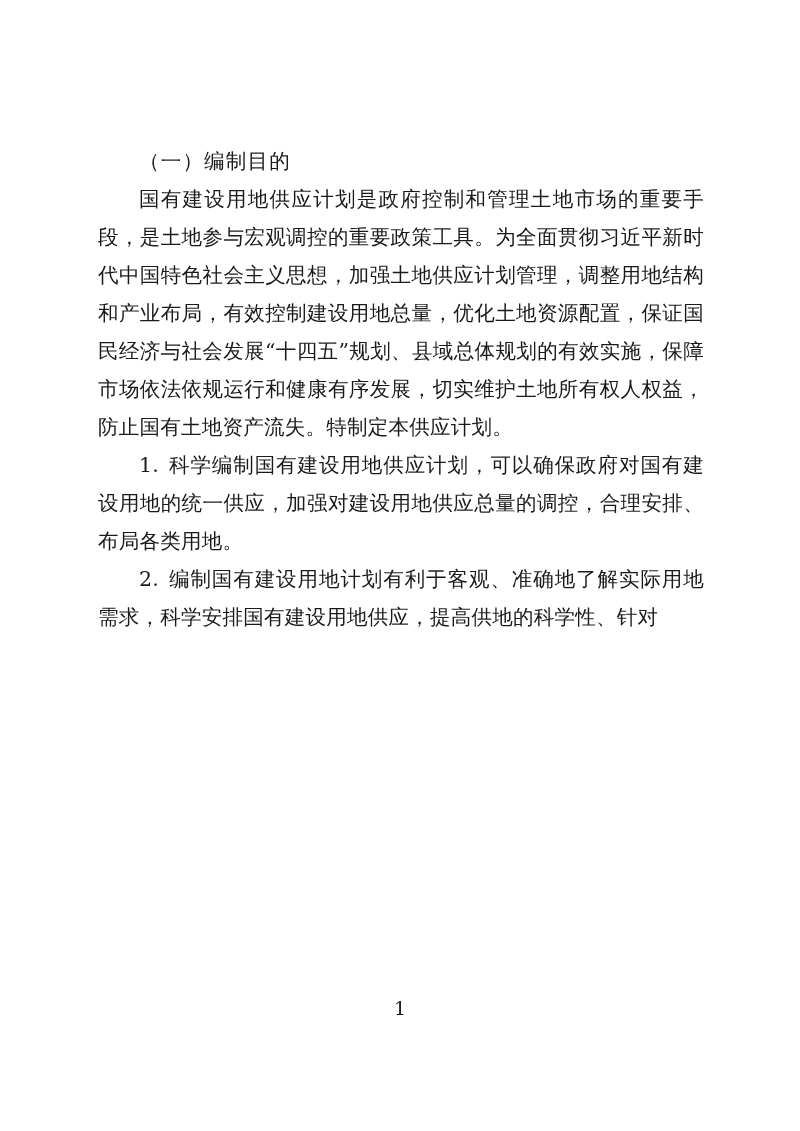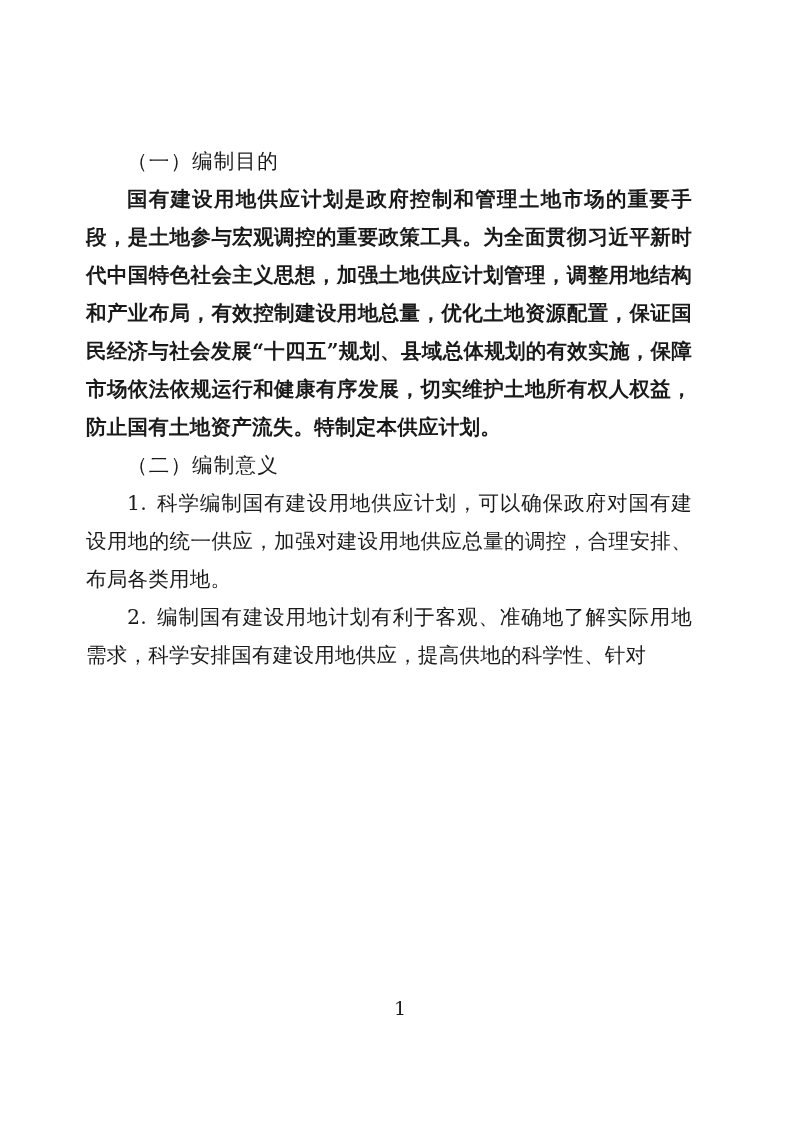--- a/index.html
+++ b/index.html
@@ -14,21 +14,21 @@
   .page {
     position: relative;
     width: 800px;
     height: 1131px;
     background: #ffffff;
     overflow: hidden;
     box-sizing: border-box;
   }
   .content {
     position: absolute;
-    left: 86px;
+    left: 98px;
     top: 141px;
     width: 606px;
   }
   .section-heading {
     font-family: "DejaVu Sans", "Liberation Sans", sans-serif;
     font-weight: bold;
     font-size: 21.5px;
     line-height: 38px;
     letter-spacing: 0.3px;
     text-indent: 2em;
@@ -48,21 +48,20 @@
     font-family: "DejaVu Serif", "Liberation Serif", serif;
     font-size: 20.5px;
     line-height: 38px;
     text-indent: 2em;
     text-align: justify;
     text-justify: inter-character;
     letter-spacing: 0.25px;
     margin: 0;
     color: #1a1a1a;
     word-break: break-all;
-    font-weight: bold;
   }
   .list-para {
     font-family: "DejaVu Serif", "Liberation Serif", serif;
     font-size: 20.5px;
     line-height: 38px;
     text-indent: 2em;
     text-align: justify;
     text-justify: inter-character;
     letter-spacing: 0.25px;
     margin: 0;
@@ -91,21 +90,20 @@
 <div class="page">
 
   <div class="content">
 
     <h1 class="section-heading"></h1>
 
     <p class="sub-heading">（一）编制目的</p>
 
     <p class="body-para">国有建设用地供应计划是政府控制和管理土地市场的重要手段，是土地参与宏观调控的重要政策工具。为全面贯彻习近平新时代中国特色社会主义思想，加强土地供应计划管理，调整用地结构和产业布局，有效控制建设用地总量，优化土地资源配置，保证国民经济与社会发展“十四五”规划、县域总体规划的有效实施，保障市场依法依规运行和健康有序发展，切实维护土地所有权人权益，防止国有土地资产流失。特制定本供应计划。</p>
 
-    <p class="sub-heading">（二）编制意义</p>
 
 
     <p class="list-para"><span class="list-marker">1.</span><span>科学编制国有建设用地供应计划，可以确保政府对国有建设用地的统一供应，加强对建设用地供应总量的调控，合理安排、布局各类用地。</span></p>
 
     <p class="list-para"><span class="list-marker">2.</span><span>编制国有建设用地计划有利于客观、准确地了解实际用地需求，科学安排国有建设用地供应，提高供地的科学性、针对</span></p>
 
   </div>
 
   <div class="page-number">1</div>
 

